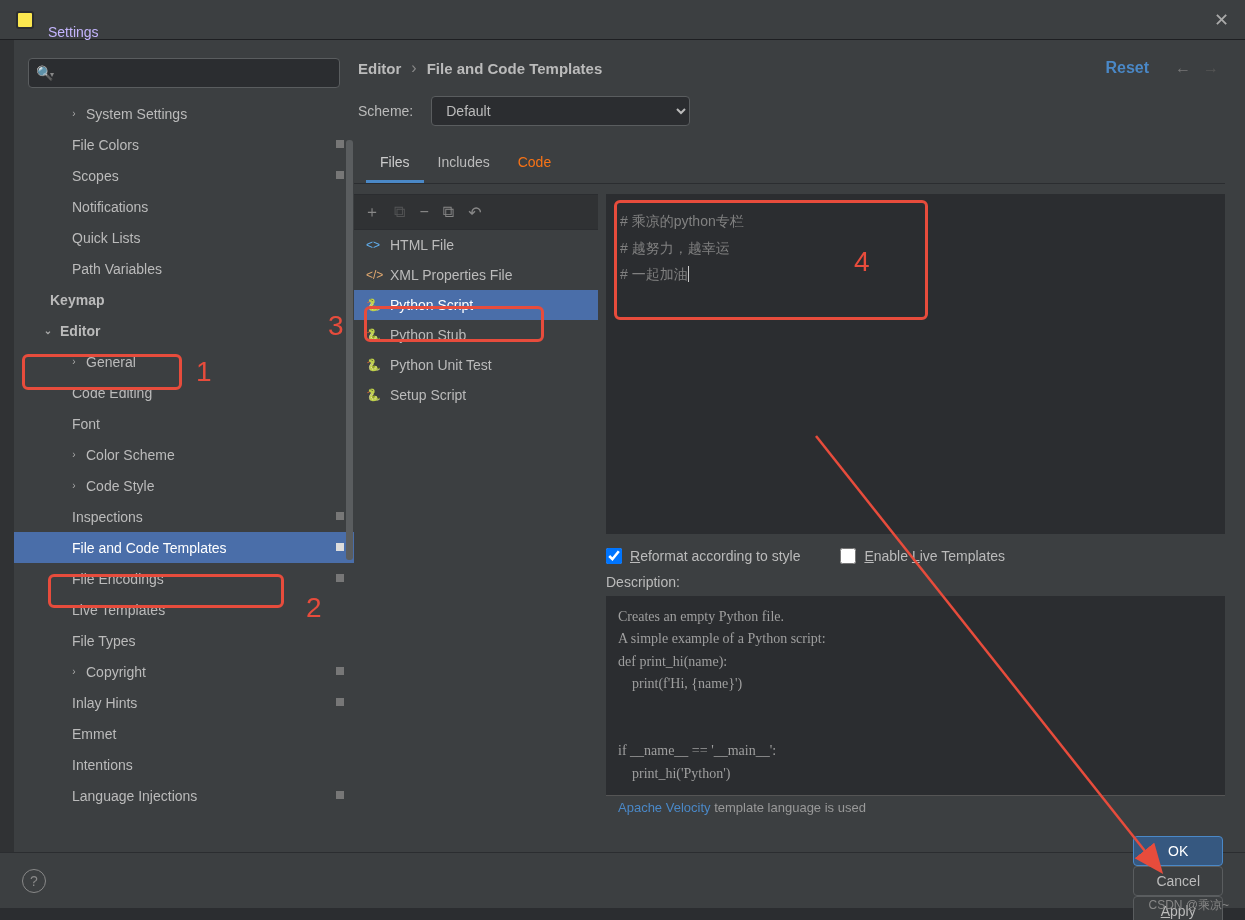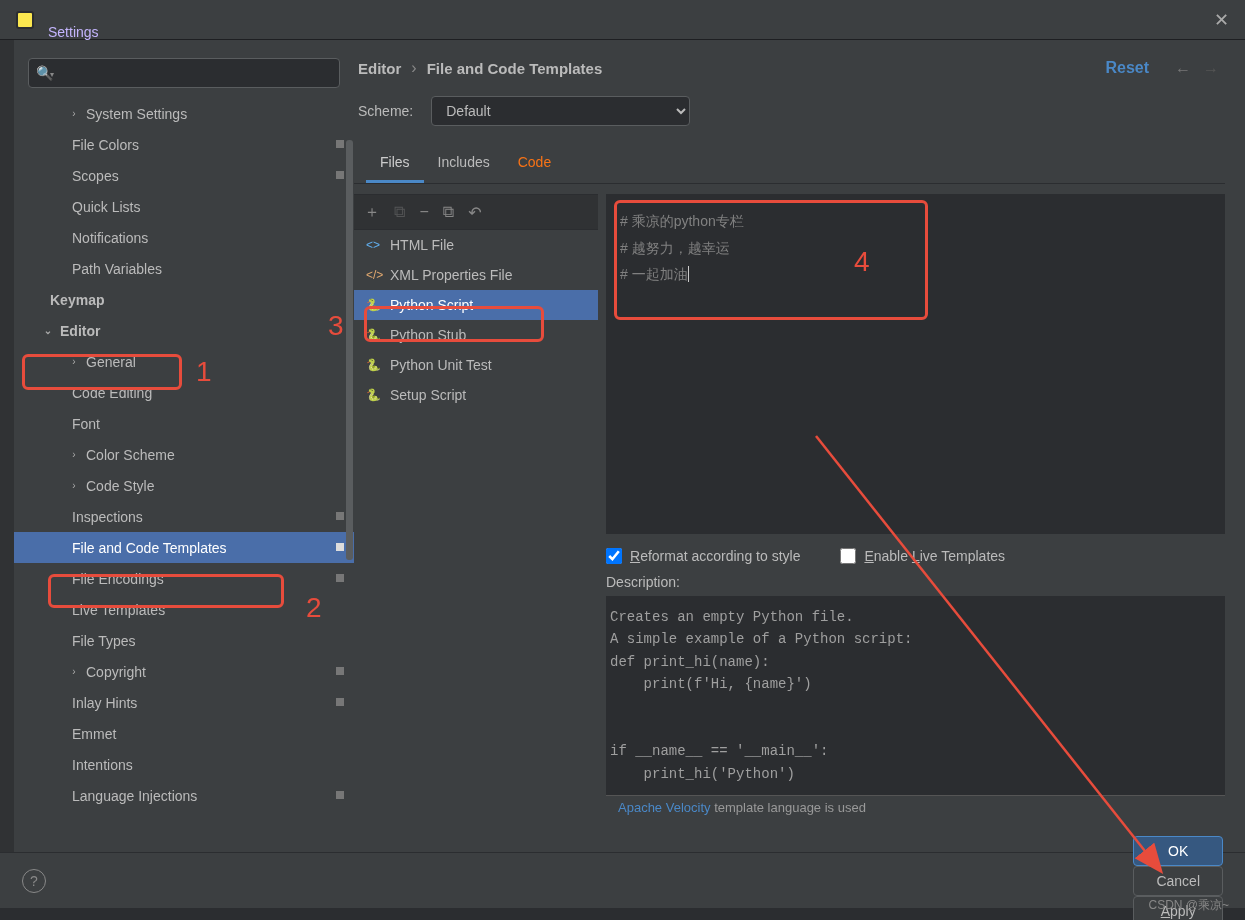--- a/index.html
+++ b/index.html
@@ -57,21 +57,21 @@
 .editorcol { flex: 1; display: flex; flex-direction: column; margin-left: 8px; }
 .editor { background: #2b2d30; padding: 14px 14px; font-family: "JetBrains Mono", Menlo, monospace; font-size: 14px; color: #808080; line-height: 1.9; min-height: 340px; white-space: pre; }
 .editor .cursor { border-left: 1px solid #ccc; }
 
 .checks { display: flex; align-items: center; gap: 40px; margin: 14px 0 10px 0; }
 .chk { display: flex; align-items: center; gap: 8px; font-size: 14px; color: #bbb; }
 .chk input { width: 16px; height: 16px; }
 .chk u { text-decoration: underline; }
 
 .desc-label { font-size: 14px; color: #bbb; margin-bottom: 6px; }
-.desc { background: #2b2d30; padding: 10px 4px; font-family: Liberation Mono, monospace; font-size: 14px; color: #9f9f9f; line-height: 1.6; white-space: pre-wrap; min-height: 160px; }
+.desc { background: #2b2d30; padding: 10px 12px; font-family: Liberation Serif, serif; font-size: 14px; color: #9f9f9f; line-height: 1.6; white-space: pre-wrap; min-height: 160px; }
 .velocity { font-size: 13px; color: #999; padding: 4px 0 4px 12px; border-top: 1px solid #555; }
 .velocity a { color: #4a88c7; }
 
 .footer { height: 56px; background: #3c3f41; border-top: 1px solid #2b2d30; display: flex; align-items: center; padding: 0 22px; }
 .help { width: 24px; height: 24px; border: 1.5px solid #888; border-radius: 50%; display: flex; align-items: center; justify-content: center; font-size: 14px; color: #888; }
 .btns { margin-left: auto; display: flex; gap: 0; flex-direction: column; }
 .btn { height: 30px; padding: 0 22px; border-radius: 4px; border: 1px solid #5a5d5f; background: #3c3f41; color: #bbb; font-size: 14px; cursor: pointer; }
 .btn.primary { background: #365880; border-color: #4a88c7; color: #fff; }
 
 
@@ -109,24 +109,24 @@
         </div>
       <div class="row pad3">
           <span>File Colors</span>
           <span class="ind"></span>
         </div>
       <div class="row pad3">
           <span>Scopes</span>
           <span class="ind"></span>
         </div>
       <div class="row pad3">
+          <span>Notifications</span>
+        </div>
+      <div class="row pad3">
           <span>Quick Lists</span>
-        </div>
-      <div class="row pad3">
-          <span>Notifications</span>
         </div>
       <div class="row pad3">
           <span>Path Variables</span>
         </div>
       <div class="row bold pad1">
           <span>Keymap</span>
         </div>
       <div class="row bold" style="padding-left:28px">
           <span class="arrow down"></span>
           <span>Editor</span>

